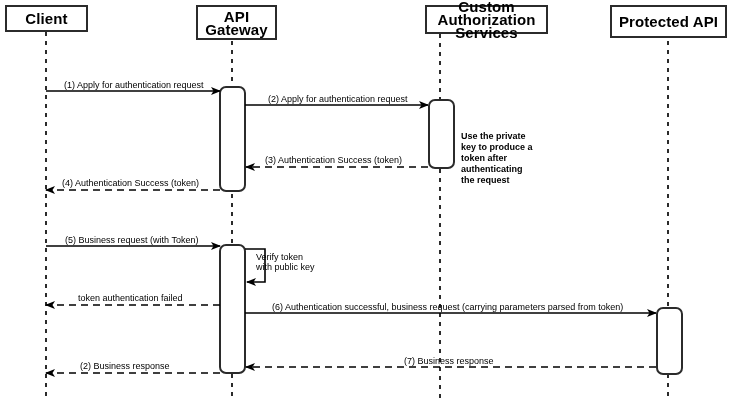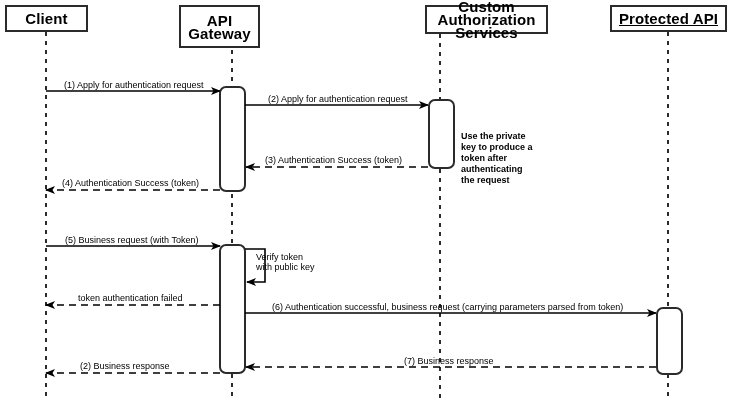--- a/index.html
+++ b/index.html
@@ -94,27 +94,27 @@
         <line x1="245" y1="313" x2="656" y2="313" stroke="#000000" stroke-width="1.6" marker-end="url(#arrow-right)"></line>
         <line x1="656" y1="367" x2="246" y2="367" stroke="#000000" stroke-width="1.6" marker-end="url(#arrow-left)" stroke-dasharray="7,5"></line>
         <line x1="220" y1="373" x2="46" y2="373" stroke="#000000" stroke-width="1.6" marker-end="url(#arrow-left)" stroke-dasharray="7,5"></line>
       </g>
   </svg>
 
   <div id="boxes-layer">
       <div class="lifeline-box" style="left: 5px; top: 5px; width: 83px; height: 27px;">
         <span>Client</span>
       </div>
-      <div class="lifeline-box" style="left: 179px; top: 5px; width: 81px; height: 43px;">
+      <div class="lifeline-box" style="left: 196px; top: 5px; width: 81px; height: 35px;">
         <span>API Gateway</span>
       </div>
       <div class="lifeline-box" style="left: 378px; top: 5px; width: 123px; height: 29px; margin-left: 47px;">
         <span>Custom Authorization Services</span>
       </div>
-      <div class="lifeline-box" style="left: 610px; top: 5px; width: 117px; height: 27px; text-decoration: underline;">
+      <div class="lifeline-box" style="left: 610px; top: 5px; width: 117px; height: 33px;">
         <span>Protected API</span>
       </div>
     </div>
   <div id="labels-layer">
       <div class="msg-label" style="left: 64px; top: 80px;">(1) Apply for authentication request</div>
       <div class="msg-label" style="left: 268px; top: 94px;">(2) Apply for authentication request</div>
       <div class="msg-label" style="left: 265px; top: 155px;">(3) Authentication Success (token)</div>
       <div class="msg-label" style="left: 62px; top: 178px;">(4) Authentication Success (token)</div>
       <div class="msg-label" style="left: 65px; top: 235px;">(5) Business request (with Token)</div>
       <div class="msg-label" style="left: 256px; top: 252px;">

